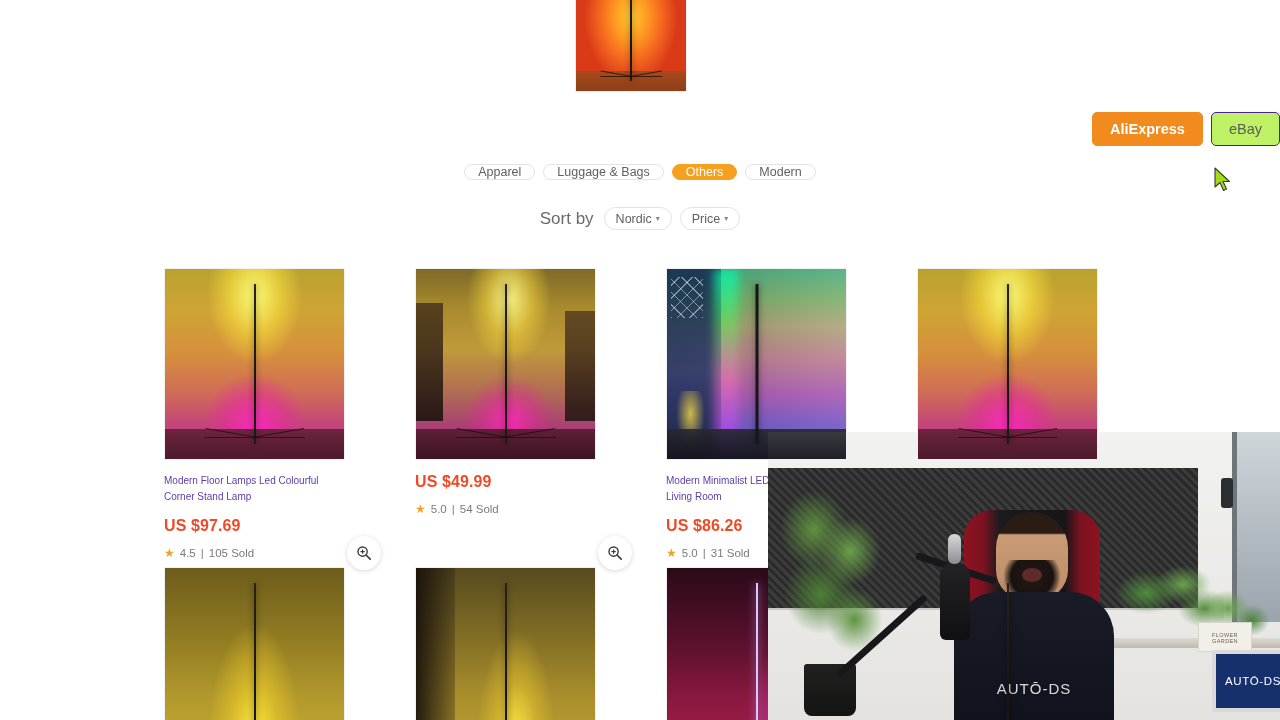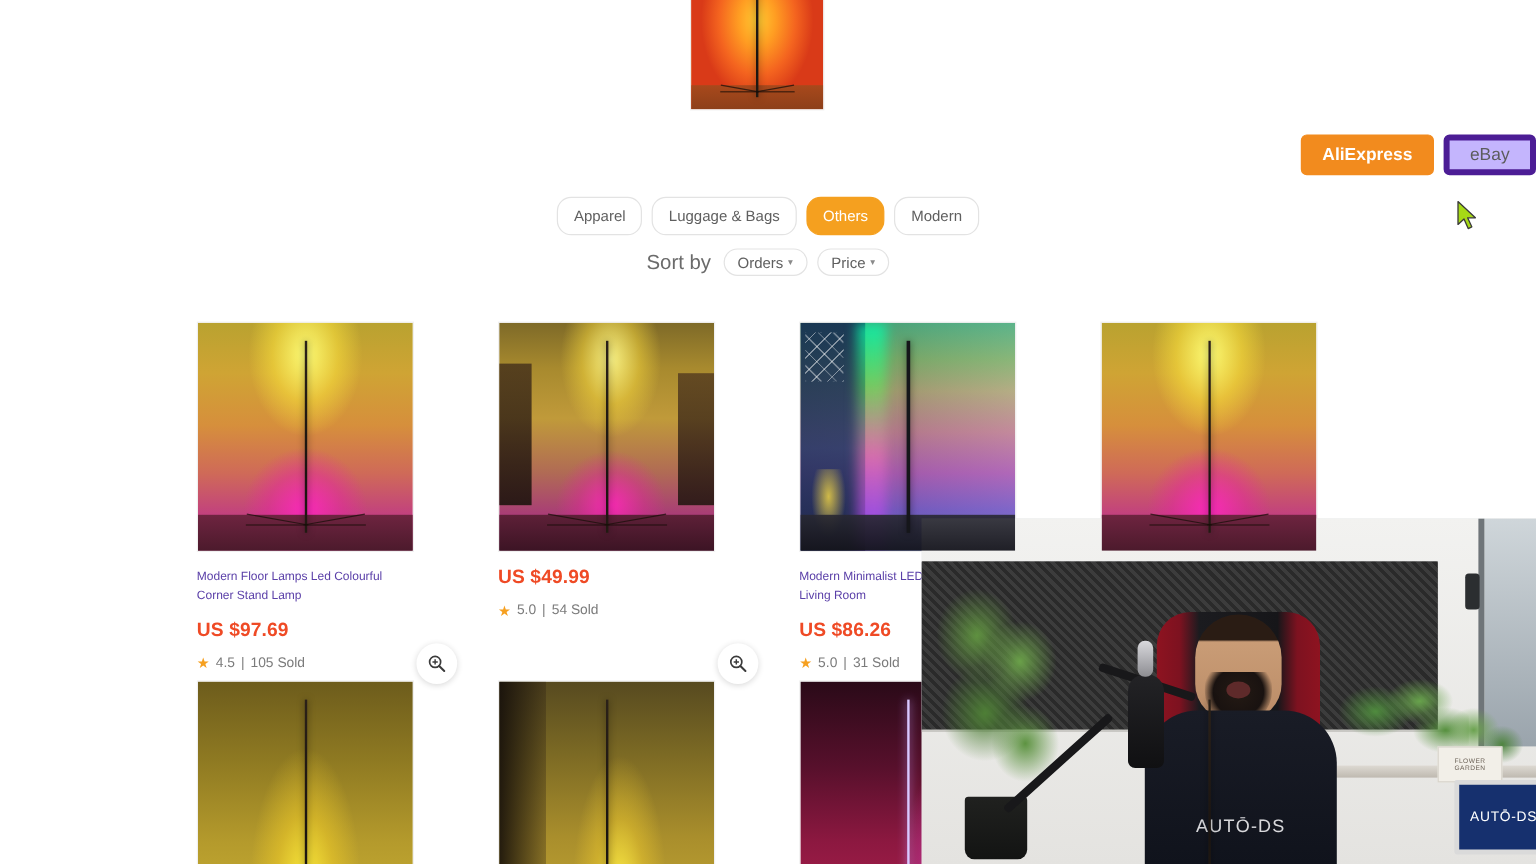--- a/index.html
+++ b/index.html
@@ -146,29 +146,29 @@
   .mp-row {
     position: absolute; left: 0; top: 112px; width: 100%;
     display: flex; justify-content: flex-end; align-items: center; gap: 8px;
   }
   .mp-btn {
     height: 34px; padding: 0 17px; border-radius: 5px;
     display: flex; align-items: center; justify-content: center;
     font-size: 14.5px; cursor: pointer; white-space: nowrap;
   }
   .mp-btn.active { background: #f28b1e; color: #ffffff; border: 1px solid #f28b1e; font-weight: 600; }
-  .mp-btn.idle   { background: #c4b5fd; color: #5c5c5c; border: 5px solid #4c1d95; }
+  .mp-btn.idle   { background: #bef264; color: #5c5c5c; border: 1px solid #4c1d95; }
 
   
   .cat-row {
     position: absolute; left: 0; top: 164px; width: 100%;
     display: flex; justify-content: center; align-items: center; gap: 8px;
   }
   .chip {
-    height: 32px; padding: 0 13px; border-radius: 12px;
+    height: 16px; padding: 0 13px; border-radius: 12px;
     display: flex; align-items: center; justify-content: center;
     font-size: 12.5px; cursor: pointer; white-space: nowrap;
   }
   .chip.idle   { background: #ffffff; color: #5f5f5f; border: 1px solid #e3e3e3; }
   .chip.active { background: #f5a01f; color: #ffffff; border: 1px solid #f5a01f; }
 
   
   .sort-row {
     position: absolute; left: 0; top: 207px; width: 100%;
     display: flex; justify-content: center; align-items: center; gap: 8px;
@@ -361,21 +361,21 @@
   <div class="cat-row">
     <div class="chip idle">Apparel</div>
     <div class="chip idle">Luggage &amp; Bags</div>
     <div class="chip active">Others</div>
     <div class="chip idle">Modern</div>
   </div>
 
   <div class="sort-row">
     <span class="sort-label">Sort by</span>
     <div class="sort-pill">
-      <span>Orders</span>
+      <span>Nordic</span>
       <span class="caret">▾</span>
     </div>
     <div class="sort-pill">
       <span>Price</span>
       <span class="caret">▾</span>
     </div>
   </div>
 
   <div class="grid">
 

